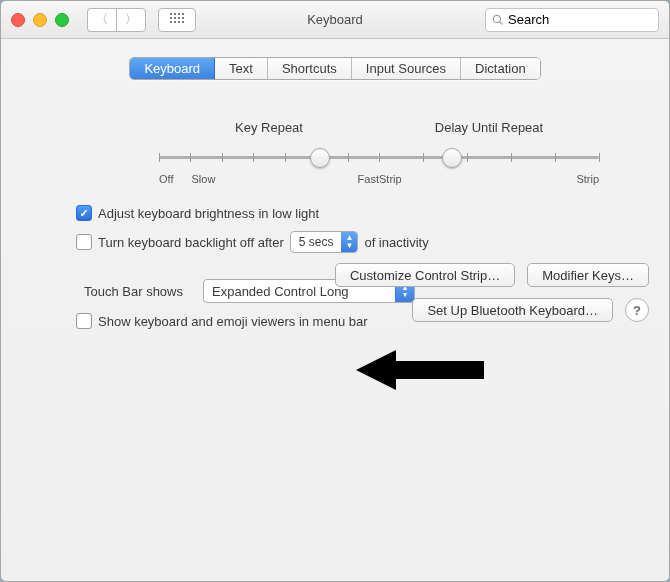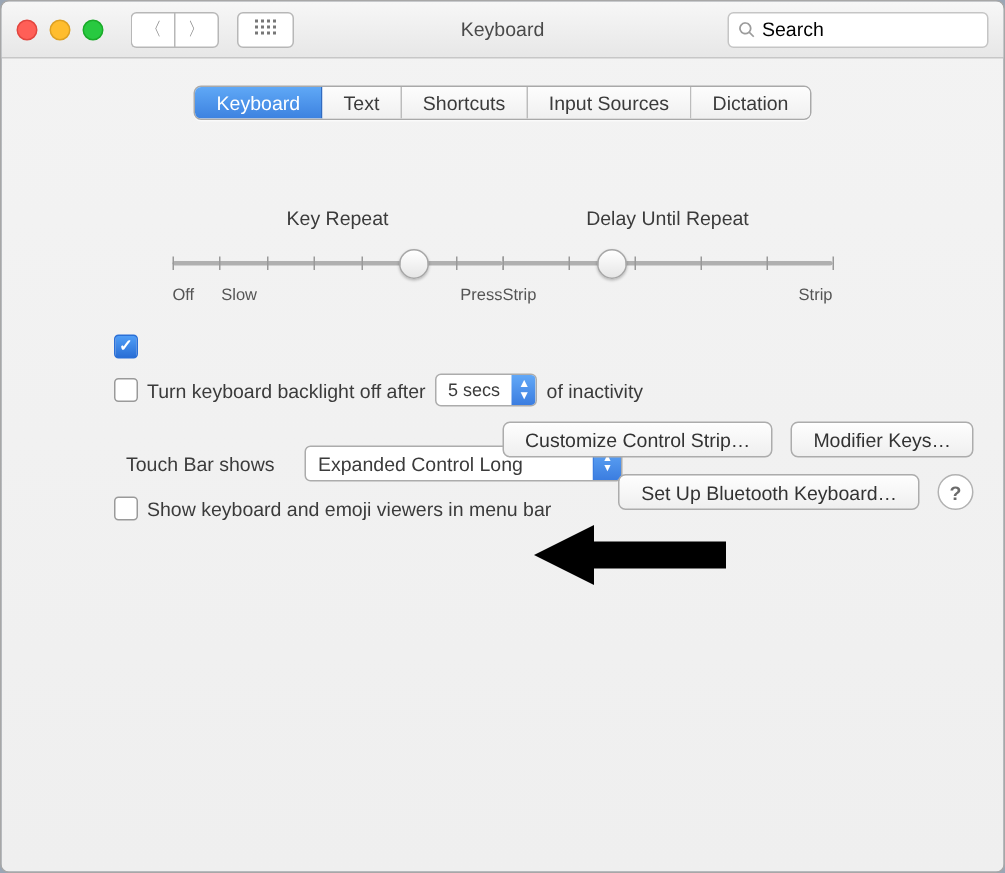--- a/index.html
+++ b/index.html
@@ -23,21 +23,21 @@
   .search svg{width:12px;height:12px;fill:#9c9c9c}
   
   .body{padding:18px 30px 16px 30px;position:relative}
   
   .tabs{display:flex;justify-content:center}
   .tabbar{display:flex;border:1px solid #a9a9a9;border-radius:5px;overflow:hidden;background:#fff;box-shadow:0 1px 0 rgba(255,255,255,.6)}
   .tab{padding:3px 14px;font-size:13px;border-right:1px solid #bcbcbc;background:linear-gradient(#fdfdfd,#f0f0f0);cursor:default}
   .tab:last-child{border-right:none}
   .tab.sel{background:linear-gradient(#5fa8f6,#3d82e0);color:#fff;border-right-color:#316bc0}
   
-  .sliders{display:flex;justify-content:center;margin:58px 40px 20px 40px}
+  .sliders{display:flex;justify-content:flex-end;margin:40px 40px 20px 40px}
   .slblock{width:220px;text-align:center}
   .sltitle{font-size:13px;margin-bottom:10px;color:#3b3b3b}
   .track{position:relative;height:30px}
   .rail{position:absolute;top:11px;left:0;right:0;height:3px;background:#b0b0b0;border-radius:2px}
   .tick{position:absolute;top:8px;width:1px;height:9px;background:#999}
   .knob{position:absolute;top:3px;width:18px;height:18px;background:linear-gradient(#fff,#e6e6e6);border:1px solid #a6a6a6;border-radius:50%;box-shadow:0 1px 2px rgba(0,0,0,.25);transform:translateX(-50%)}
   .sllabels{display:flex;justify-content:space-between;font-size:11px;color:#555;margin-top:-2px}
   .sllabels .left{display:flex;gap:18px}
   
   .rows{margin:18px 0 0 45px}
@@ -130,21 +130,21 @@
             <div class="tick" style="left: 71.4286%;"></div>
             <div class="tick" style="left: 85.7143%;"></div>
             <div class="tick" style="left: 100%;"></div>
             <div class="knob" style="left: 73%;"></div>
           </div>
         <div class="sllabels">
           <span class="left">
             <span>Off</span>
             <span>Slow</span>
           </span>
-          <span>Press</span>
+          <span>Fast</span>
         </div>
       </div>
       <div class="slblock">
         <div class="sltitle">Delay Until Repeat</div>
         <div class="track" id="dl-track">
           <div class="rail"></div>
         <div class="tick" style="left: 0%;"></div>
             <div class="tick" style="left: 20%;"></div>
             <div class="tick" style="left: 40%;"></div>
             <div class="tick" style="left: 60%;"></div>
@@ -155,20 +155,21 @@
         <div class="sllabels">
           <span>Strip</span>
           <span>Strip</span>
         </div>
       </div>
     </div>
 
     <div class="rows">
       <div class="row">
         <div class="checkbox checked"></div>
+        <span>Adjust keyboard brightness in low light</span>
       </div>
       <div class="row">
         <div class="checkbox"></div>
         <span>Turn keyboard backlight off after</span>
         <div class="stepper">
           <span class="val">5 secs</span>
           <span class="arrows">▲<br>▼</span>
         </div>
         <span>of inactivity</span>
       </div>

